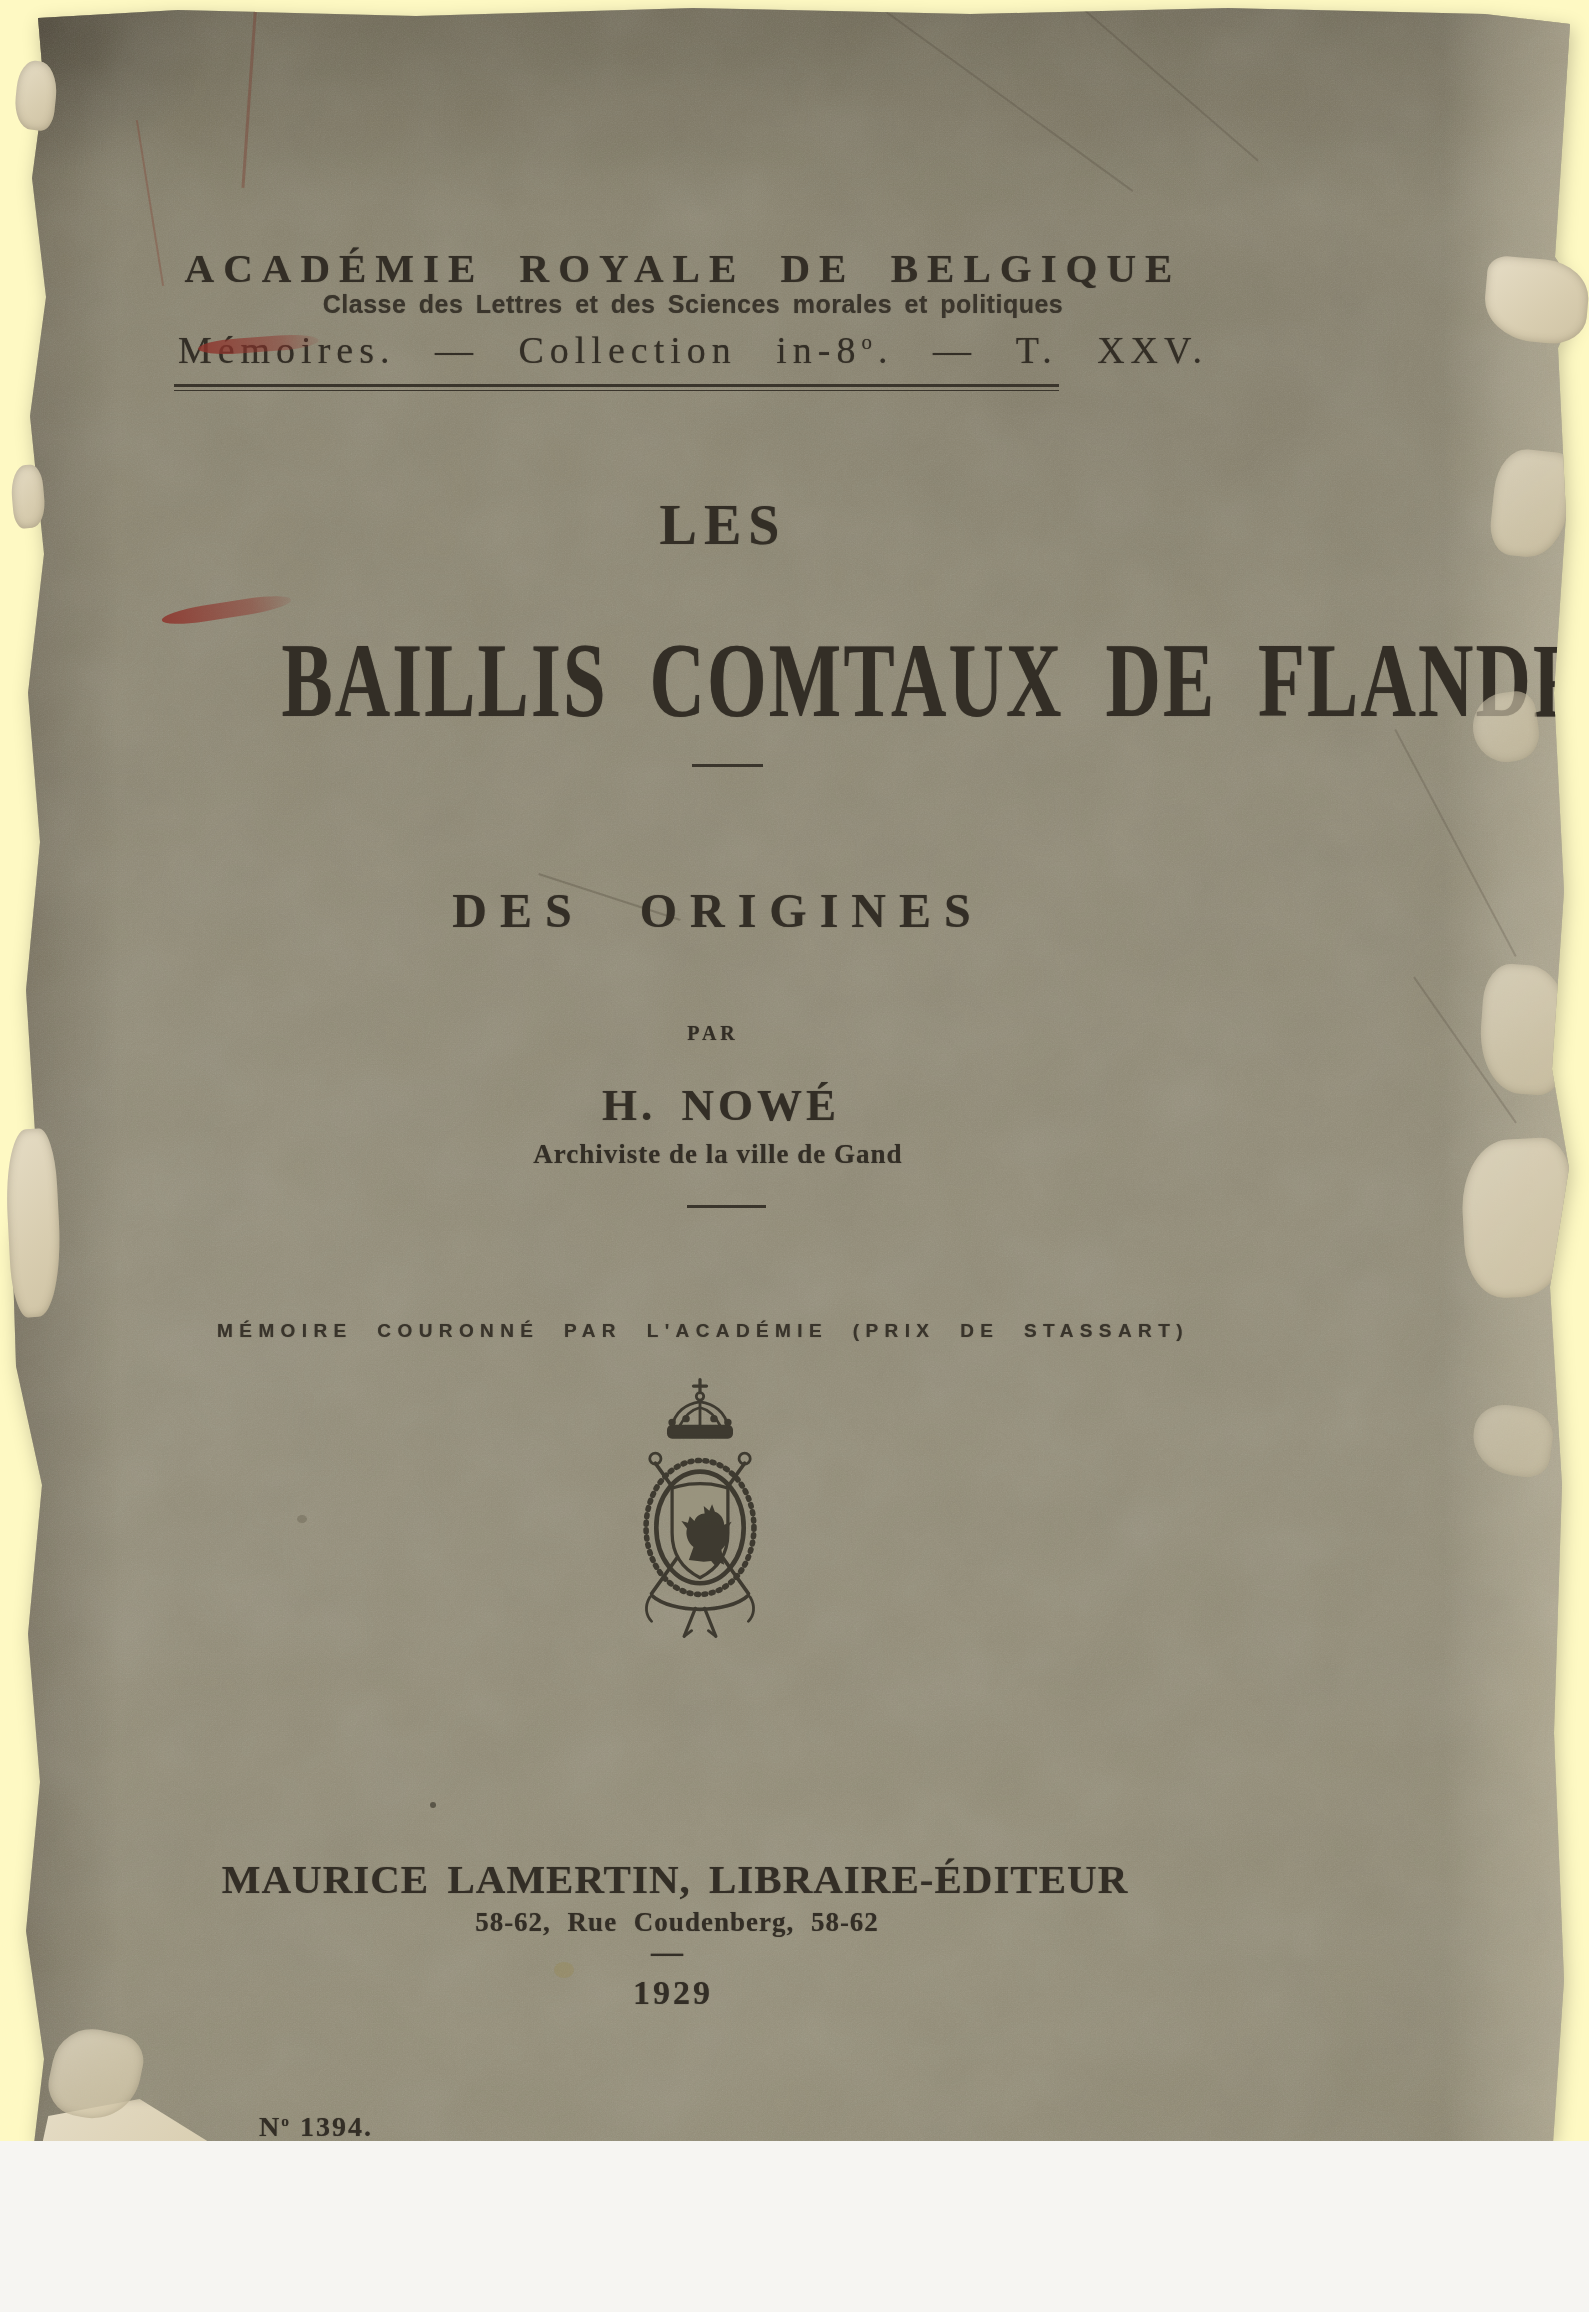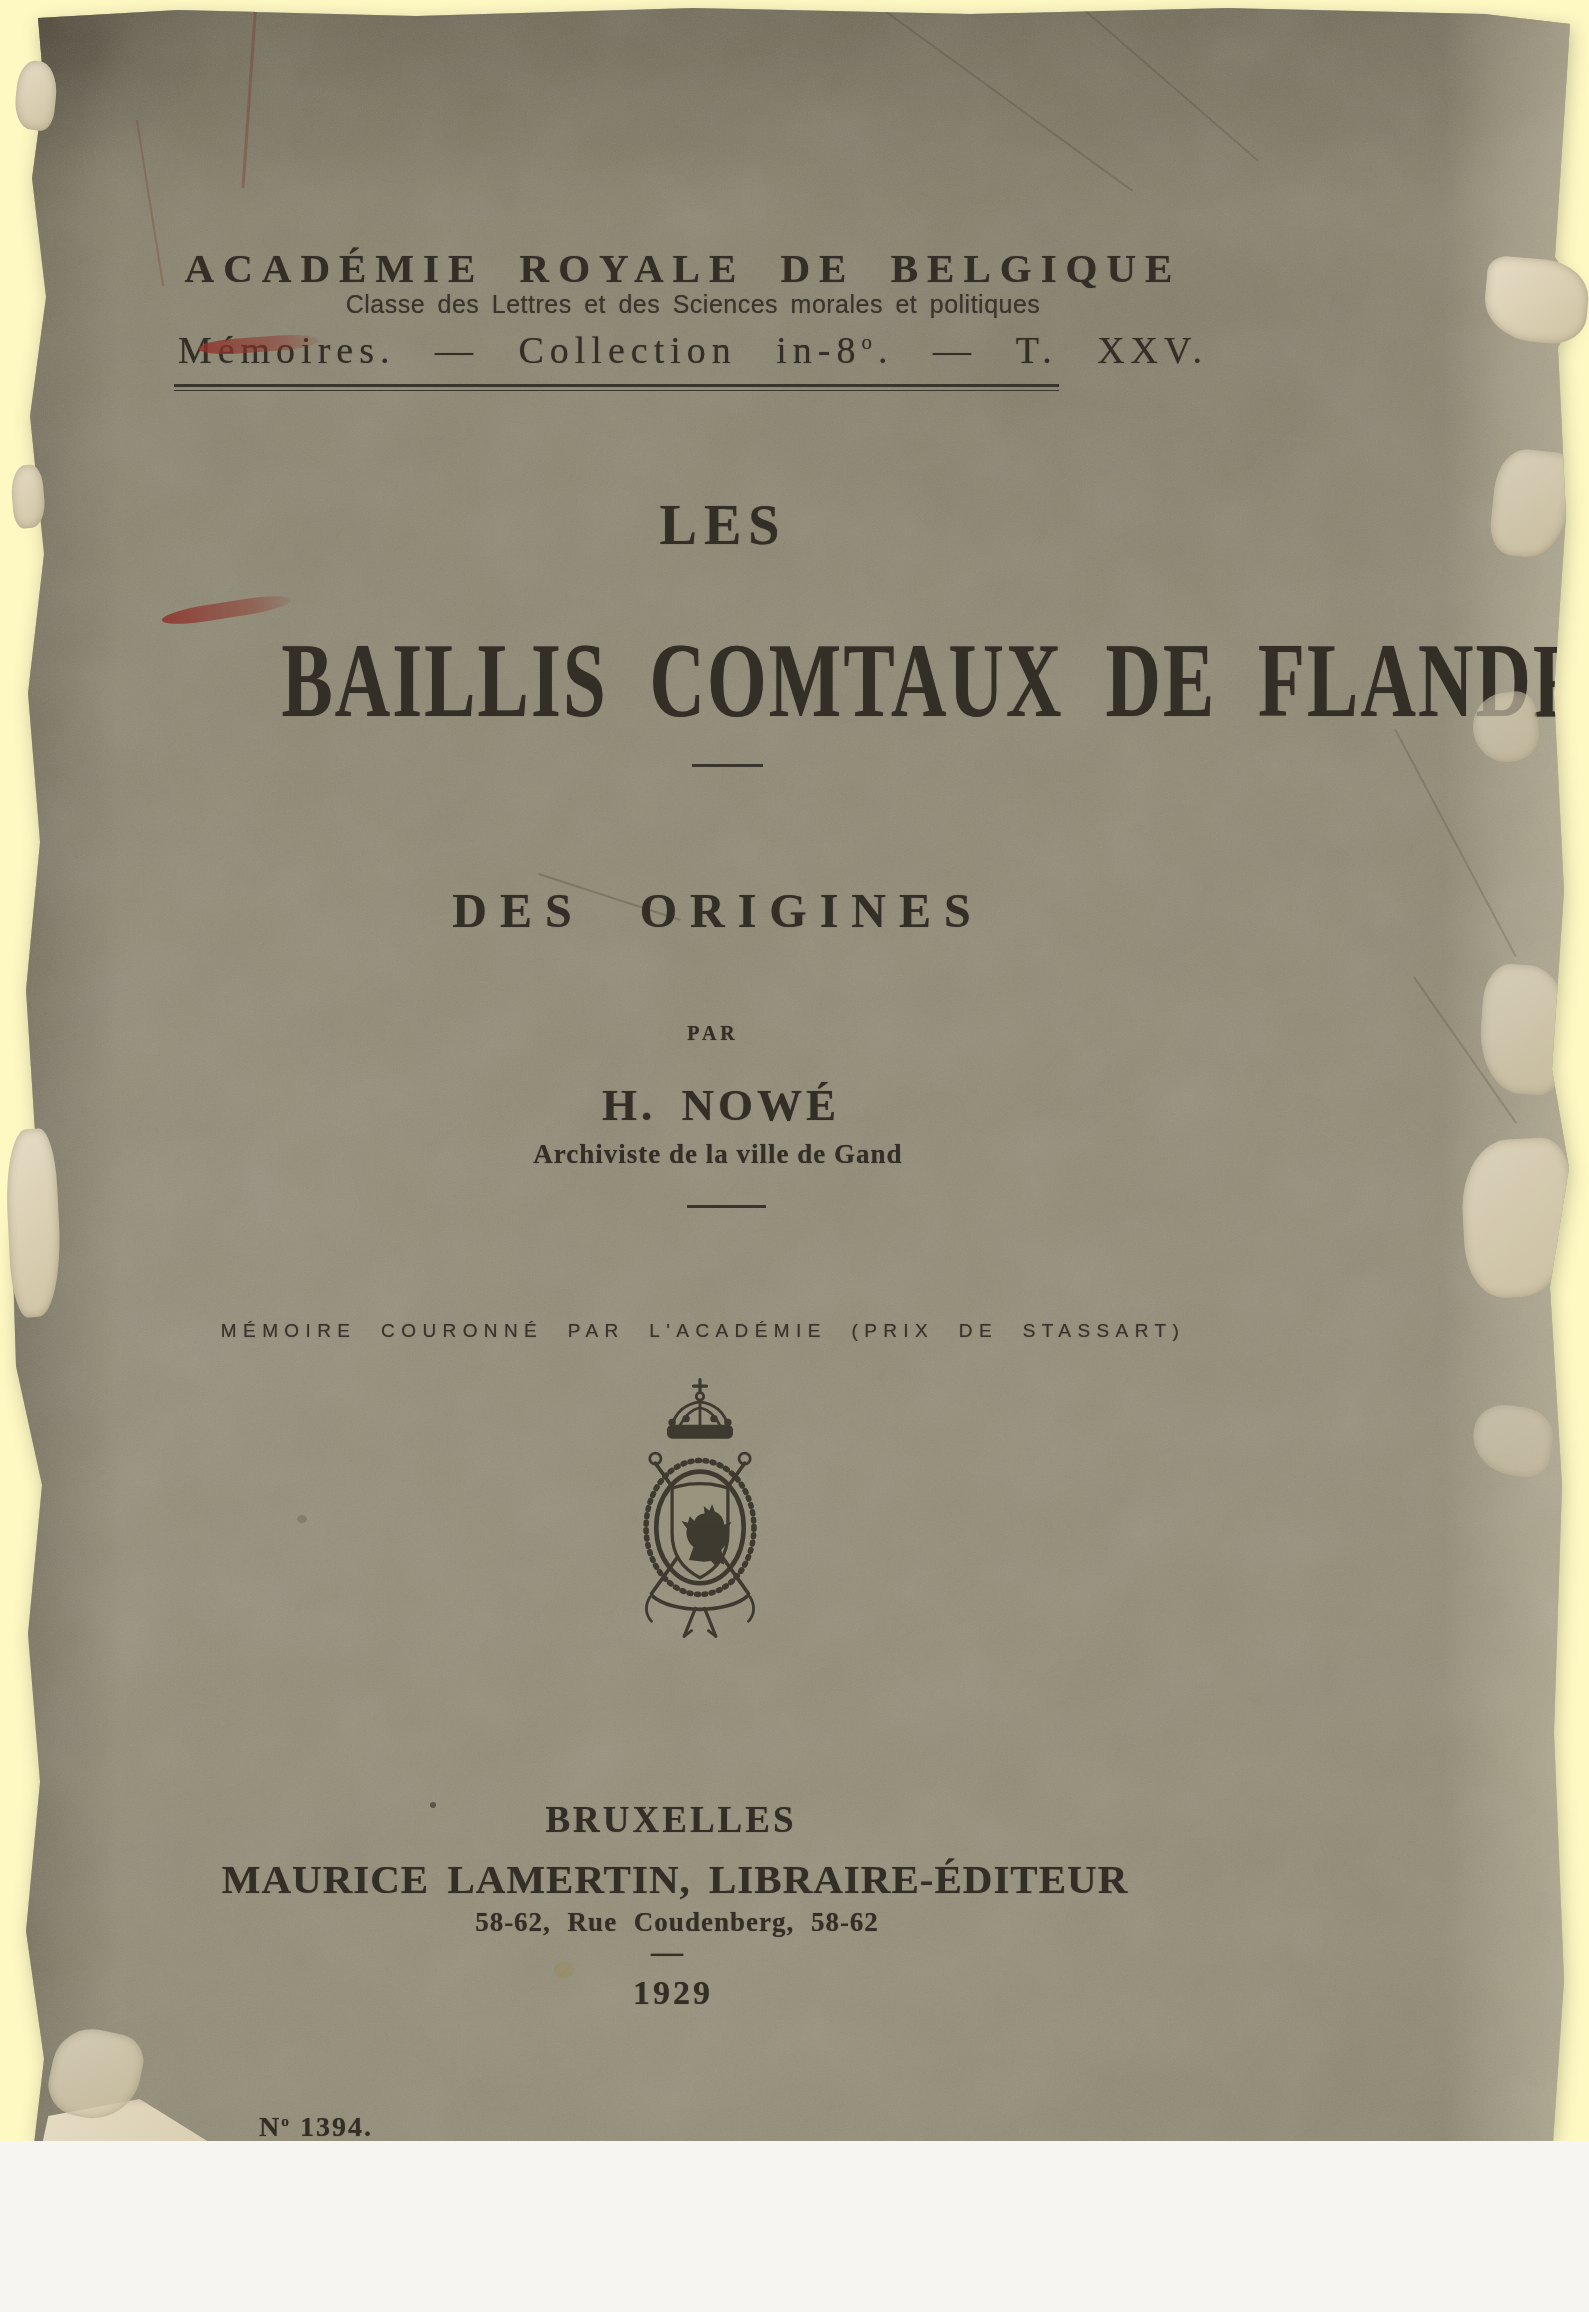--- a/index.html
+++ b/index.html
@@ -22,21 +22,21 @@
   .grain{position:absolute;inset:0;pointer-events:none;}
   .edgeband{position:absolute;top:0;bottom:0;right:18px;width:129px;
     background:linear-gradient(90deg,transparent,rgba(200,192,166,0.30) 45%,rgba(208,199,172,0.5));}
   .topshade{position:absolute;top:0;left:0;right:0;height:218px;
     background:linear-gradient(180deg,rgba(66,60,47,0.30),transparent);}
   .leftshade{position:absolute;top:0;bottom:0;left:0;width:119px;
     background:linear-gradient(90deg,rgba(74,66,52,0.40),transparent);}
   .line{position:absolute;white-space:nowrap;text-shadow:0 0 1px rgba(46,42,34,0.55);}
   .col{left:99px;width:1188px;text-align:center;}
   .serifb{font-family:"Liberation Serif",serif;font-weight:bold;}
-  .sans{font-family:"Liberation Sans",sans-serif;font-weight:normal;}
+  .sans{font-family:"Liberation Sans",sans-serif;font-weight:bold;}
   .academy{top:244px;font-size:41px;letter-spacing:9px;word-spacing:16px;transform:translateX(-10px);}
   .classe{top:290px;font-size:25px;letter-spacing:0.5px;word-spacing:5px;color:#3a352c;}
   .memoires{top:328px;font-size:38px;letter-spacing:6px;word-spacing:24px;font-weight:normal;}
   sup{font-size:0.55em;vertical-align:super;}
   .dblrule{position:absolute;left:174px;top:384px;width:885px;height:8px;border-top:3px solid #3a352c;}
   .dblrule::after{content:"";display:block;margin-top:3px;border-top:1.5px solid #3a352c;}
   .les{top:493px;font-size:56px;letter-spacing:7px;transform:translateX(30px);}
   .maintitle{top:620px;font-size:105px;letter-spacing:3px;word-spacing:28px;
      transform:translateX(22px) scaleX(0.73);transform-origin:50% 50%;}
   .rule1{position:absolute;left:692px;top:764px;width:71px;border-top:3.5px solid #3a352c;}
@@ -125,21 +125,20 @@
               <path d="M88 200 l5 -14 c-6 -5 -9 -13 -7 -20 l-6 -8 7 2 2 -7 5 5 c2 -5 6 -8 11 -8 l-1 -8 6 5 3 -7 3 8 c6 2 10 8 10 14 l8 -3 -5 8 c3 8 0 17 -6 22 l3 16 -7 -3 -2 5 -5 -6 -8 1 z"></path>
             </g>
             <path d="M48 238 C70 258 130 258 152 238" stroke-width="4"></path>
             <path d="M95 252 l-12 30 M105 252 l12 30" stroke-width="3.5"></path>
             <path d="M83 282 l8 -6 M117 282 l-8 -6" stroke-width="3"></path>
             <path d="M46 240 c-6 10 -4 20 2 26 M154 240 c6 10 4 20 -2 26" stroke-width="3"></path>
           </g>
         </svg>
       </div>
 
-      <div class="line col serifb city">BRUXELLES</div>
       <div class="line col serifb publisher">MAURICE LAMERTIN, LIBRAIRE-ÉDITEUR</div>
       <div class="line col serifb address">58-62, Rue Coudenberg, 58-62</div>
       <div class="line col serifb divdash">—</div>
       <div class="line col serifb year">1929</div>
 
       <div class="line serifb catalog"><span>N</span><sup>o</sup><span> 1394.</span></div>
 
       <div class="redmark" style="left:198px;top:337px;width:121px;height:15px;transform:rotate(-4deg);"></div>
       <div class="redmark" style="left:161px;top:602px;width:131px;height:16px;transform:rotate(-9deg);"></div>
 

